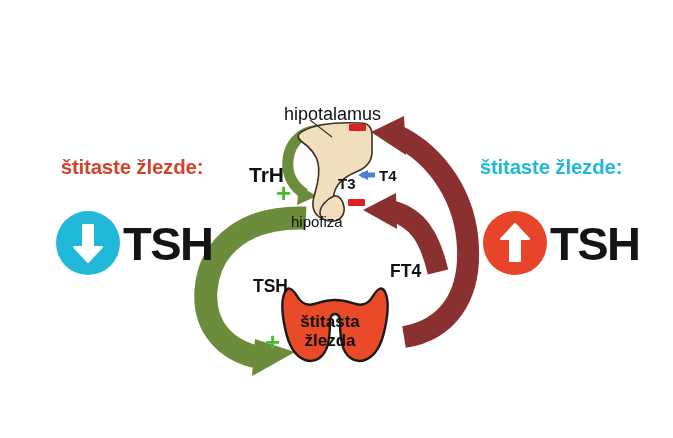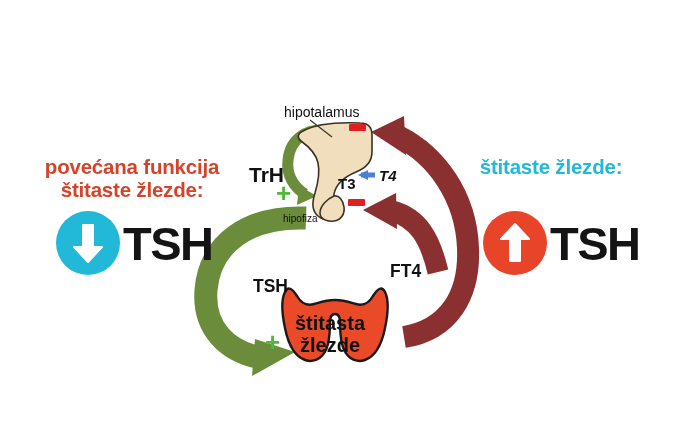--- a/index.html
+++ b/index.html
@@ -51,27 +51,27 @@
     margin-left:1px;
   }
 
   .map-label{
     position:absolute;
     font-weight:bold;
     color:#111111;
     white-space:nowrap;
     line-height:1;
   }
-  #label-hipotalamus{left:284px;top:105px;font-size:14px;font-weight:normal;}
-  #label-hipofiza{left:283px;top:214px;font-size:10px;font-weight:normal;}
+  #label-hipotalamus{left:284px;top:105px;font-size:18px;font-weight:normal;}
+  #label-hipofiza{left:291px;top:214px;font-size:15px;font-weight:normal;}
   #label-trh{left:249px;top:164px;font-size:21px;}
   #label-tsh-arrow{left:253px;top:278px;font-size:17.5px;}
   #label-ft4{left:390px;top:263px;font-size:17.5px;}
   #label-t3{left:338px;top:168px;font-size:15px;margin-top:8px;}
-  #label-t4{left:379px;top:168px;font-size:15px;font-style:italic;}
+  #label-t4{left:379px;top:168px;font-size:15px;}
 
   .plus-sign{
     position:absolute;
     color:#4fb83a;
     font-weight:bold;
     font-size:26px;
     line-height:1;
   }
   #plus-trh{left:276px;top:180px;}
   #plus-tsh{left:265px;top:329px;}
@@ -82,21 +82,21 @@
     width:17px;height:7px;border-radius:1px;
   }
   #minus-hipotalamus{left:349px;top:124px;}
   #minus-hipofiza{left:348px;top:199px;}
 
   .gland-text{
     position:absolute;
     left:293px;top:312px;
     width:74px;
     text-align:center;
-    font-size:20px;
+    font-size:17px;
     font-weight:bold;
     color:#111111;
     line-height:1.12;
   }
 </style>
 </head>
 <body>
 
 <div id="stage">
 
@@ -172,21 +172,20 @@
                C 382 286, 378 288, 373 296
                C 369 303, 363 306, 356 304
                C 349 302, 344 300, 335 300
                C 326 300, 321 302, 314 304
                C 307 306, 301 303, 297 296 Z" fill="#ea4a28" stroke="#1a1a1a" stroke-width="2.4"></path>
     </g>
 
   </svg>
 
   <div class="side-caption" id="caption-left">
-    <div>povećana funkcija</div>
     <div>štitaste žlezde:</div>
   </div>
 
   <div class="side-caption" id="caption-right">
     <div>štitaste žlezde:</div>
   </div>
 
   <div class="tsh-readout" id="readout-left">
     <div class="badge" id="badge-down">
       <svg width="40" height="44" viewBox="0 0 40 44" aria-hidden="true">
@@ -214,16 +213,16 @@
   <div class="map-label" id="label-t4">T4</div>
 
   <div class="plus-sign" id="plus-trh">+</div>
   <div class="plus-sign" id="plus-tsh">+</div>
 
   <div class="minus-bar" id="minus-hipotalamus"></div>
   <div class="minus-bar" id="minus-hipofiza"></div>
 
   <div class="gland-text">
     <div>štitasta</div>
-    <div>žlezde</div>
+    <div>žlezda</div>
   </div>
 
 </div>
 
 </body></html>

